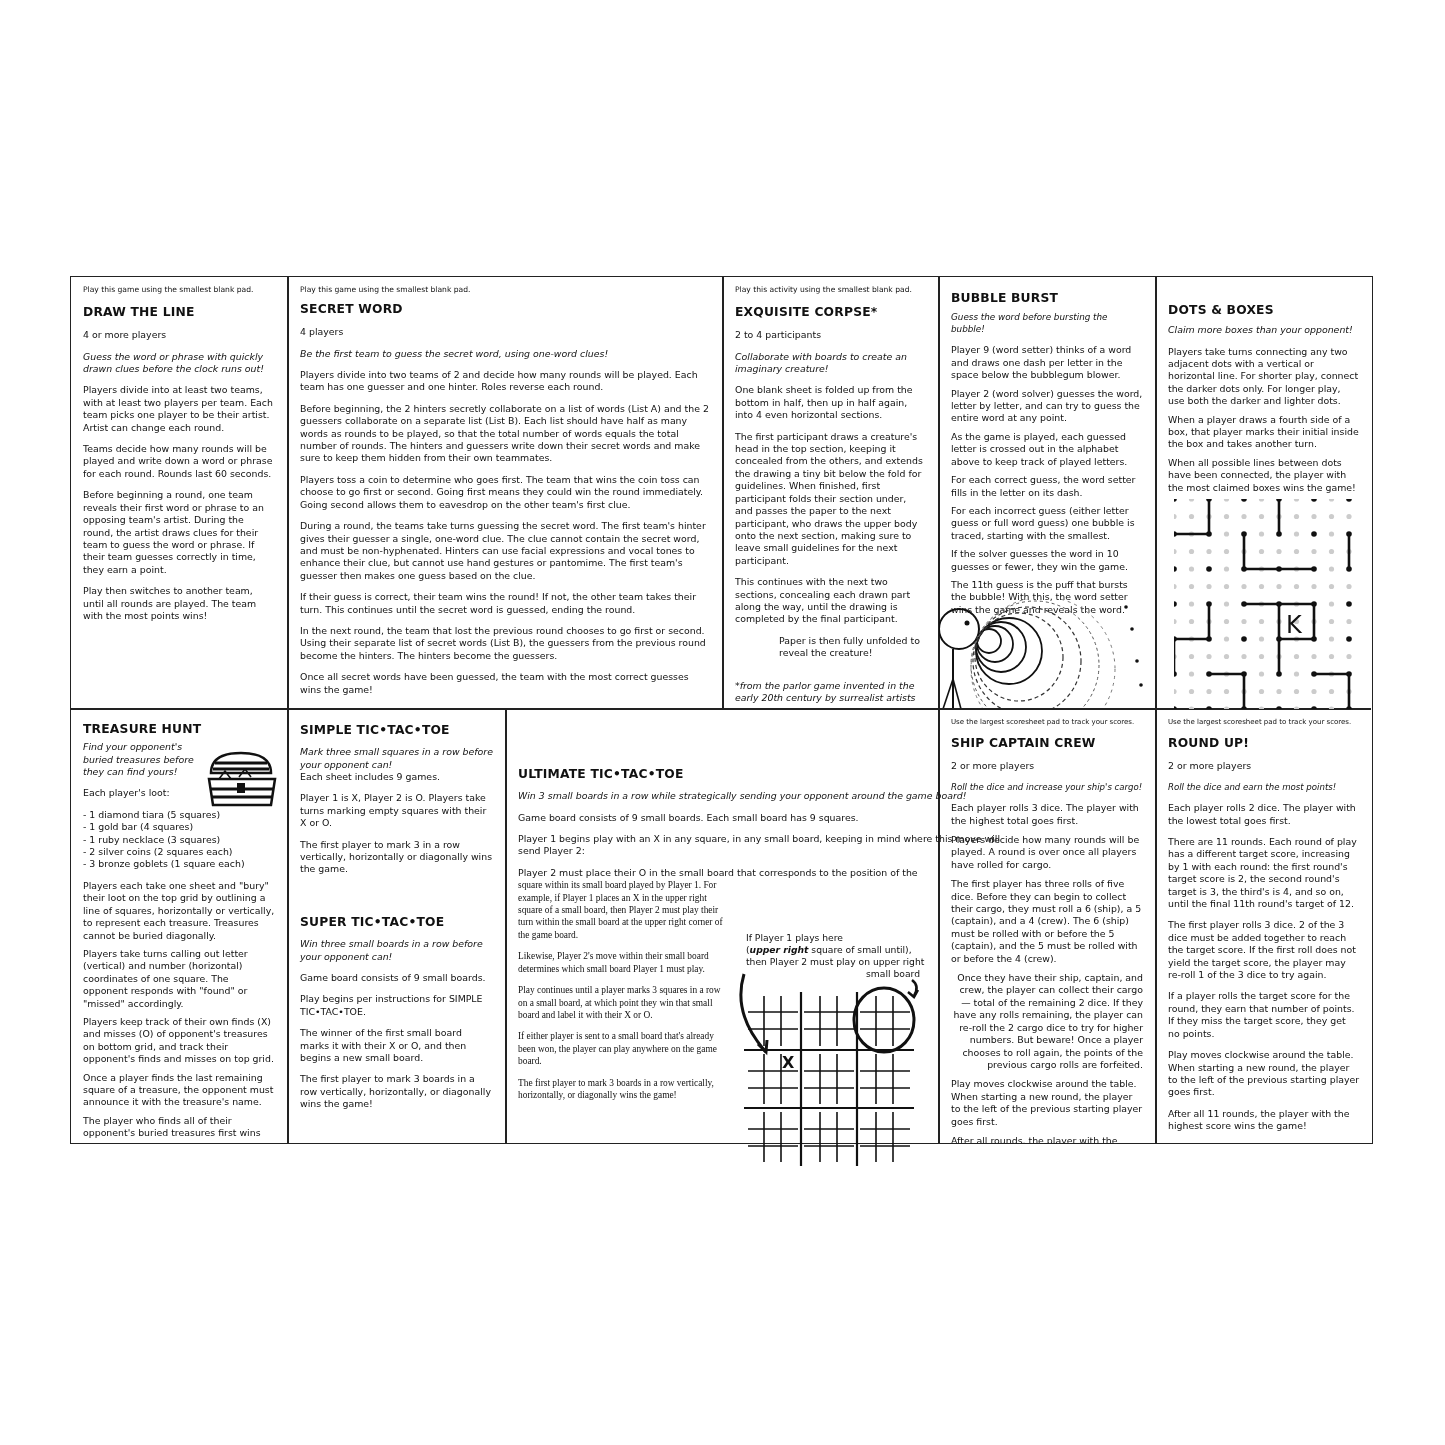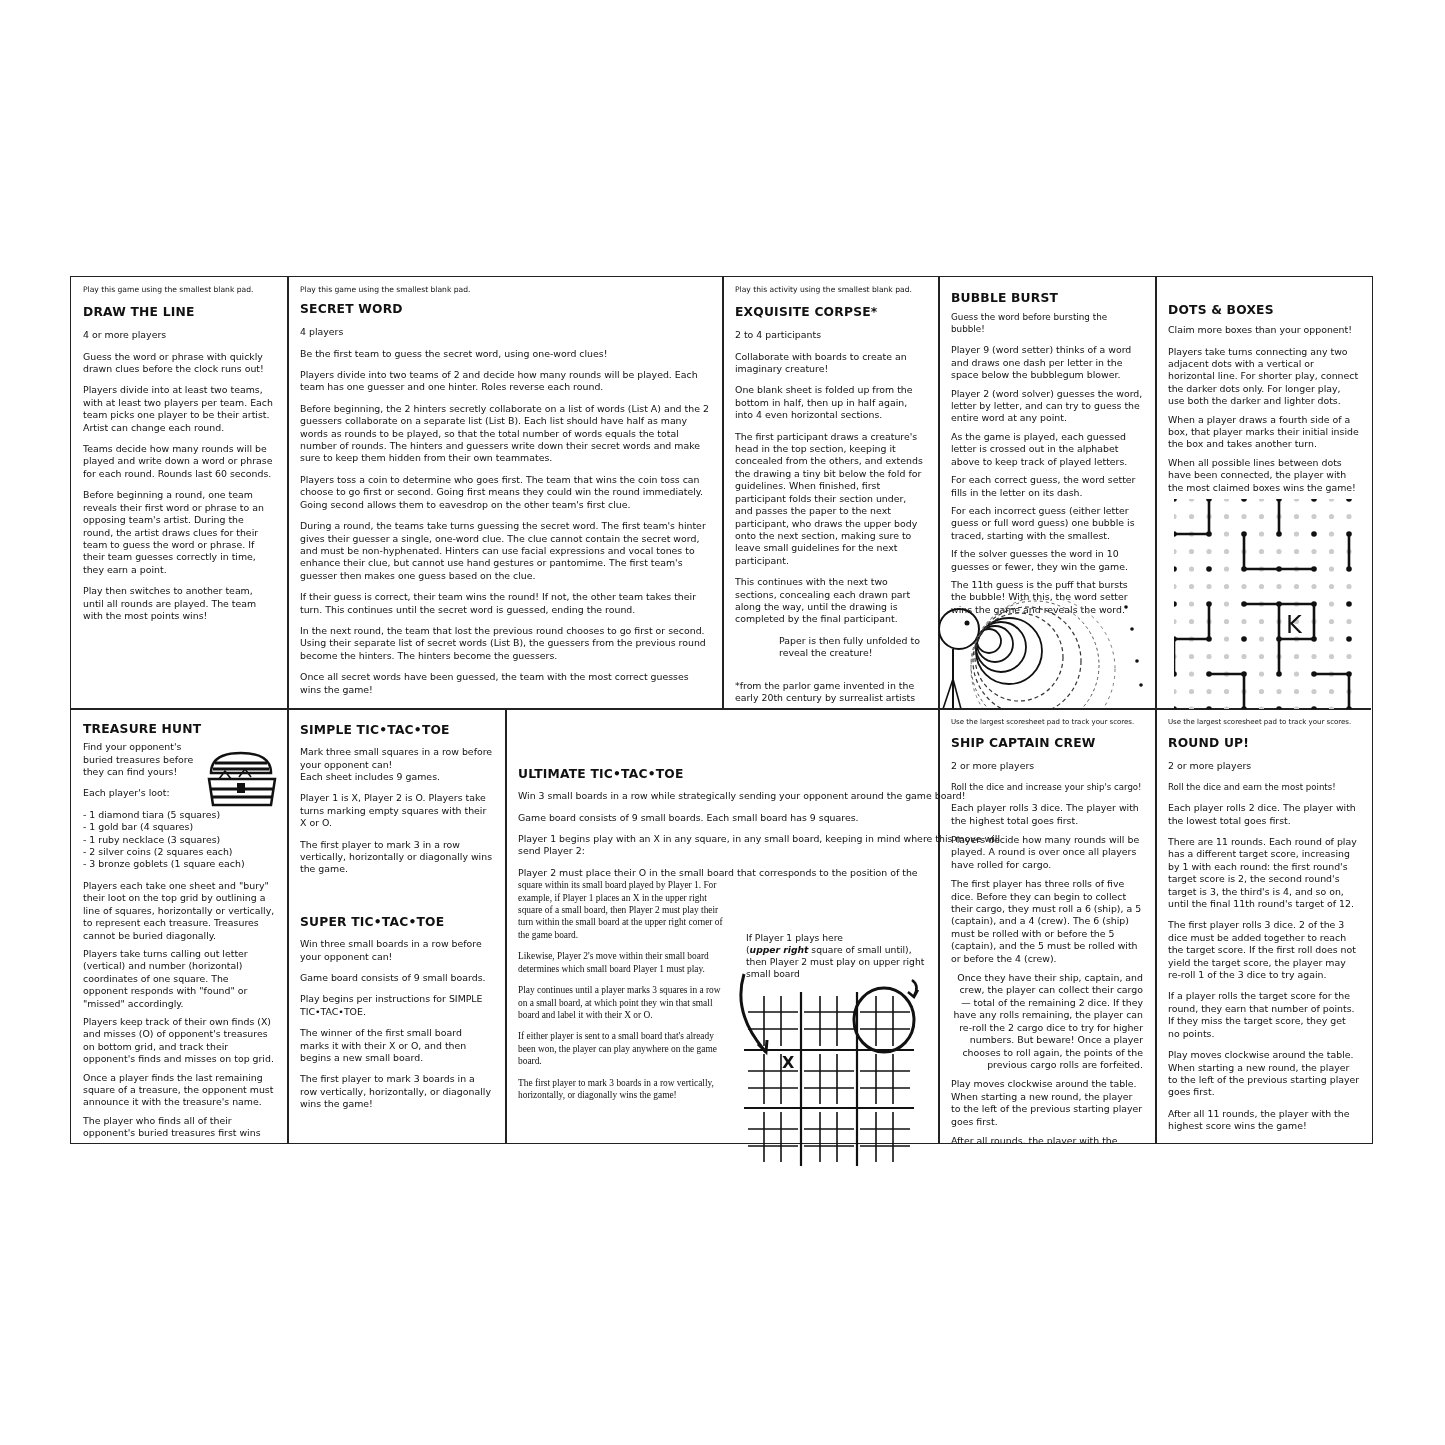--- a/index.html
+++ b/index.html
@@ -3,21 +3,21 @@
 <meta charset="utf-8">
 <style>
   html,body{margin:0;padding:0;background:#fff;}
   body{width:1445px;height:1445px;position:relative;font-family:"DejaVu Sans","Liberation Sans",sans-serif;color:#111;}
   .sheet{position:absolute;left:70px;top:276px;width:1303px;height:868px;border:1.5px solid #222;box-sizing:border-box;}
   .panel{position:absolute;box-sizing:border-box;padding:8px 12px;font-size:9.4px;line-height:1.32;overflow:hidden;}
   .panel p{margin:0 0 9px 0;}
   .note{font-size:7.6px;margin-bottom:10px;}
   .title{font-weight:bold;font-size:12.3px;letter-spacing:0.2px;margin:0;}
   .sub{margin:0 0 9px 0;font-size:9.4px;}
-  .tag{margin:0 0 9px 0;}
+  .tag{font-style:italic;margin:0 0 9px 0;}
   .vl{position:absolute;top:0;width:1.5px;background:#222;}
   .hl{position:absolute;height:1.5px;background:#222;}
   ul.loot{list-style:none;margin:0 0 9px 0;padding:0;}
   ul.loot li{margin:0;}
   .art{position:absolute;}
 </style>
 </head>
 <body>
 
 <div class="sheet">
@@ -317,21 +317,21 @@
       <p>square within its small board played by Player 1. For example, if Player 1 places an X in the upper right square of a small board, then Player 2 must play their turn within the small board at the upper right corner of the game board.</p>
       <p>Likewise, Player 2's move within their small board determines which small board Player 1 must play.</p>
       <p>Play continues until a player marks 3 squares in a row on a small board, at which point they win that small board and label it with their X or O.</p>
       <p>If either player is sent to a small board that's already been won, the player can play anywhere on the game board.</p>
       <p>The first player to mark 3 boards in a row vertically, horizontally, or diagonally wins the game!</p>
     </div>
     <div style="position:absolute;left:240px;top:178px;font-size:9.2px;line-height:1.3;width:186px;">
       <div>If Player 1 plays here</div>
       <div>(<b><i>upper right</i></b><span> square of small until),</span></div>
       <div>then Player 2 must play on upper right</div>
-      <div style="text-align:left;padding-right:12px;">small board</div>
+      <div style="text-align:right;padding-right:12px;">small board</div>
     </div>
     <svg class="art" style="left:230px;top:180px;" width="200" height="250" viewBox="0 0 200 250">
       <g stroke="#111" stroke-width="1.6">
 
         <line x1="28" y1="62" x2="28" y2="112"></line>
           <line x1="45" y1="62" x2="45" y2="112"></line>
         <line x1="12" y1="78" x2="62" y2="78"></line>
           <line x1="12" y1="95" x2="62" y2="95"></line>
         <line x1="28" y1="120" x2="28" y2="170"></line>
           <line x1="45" y1="120" x2="45" y2="170"></line>

